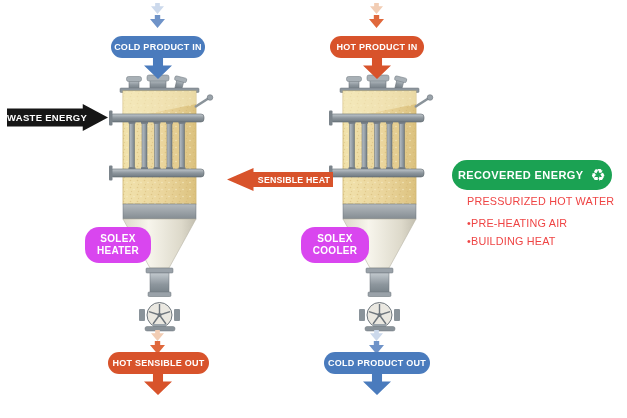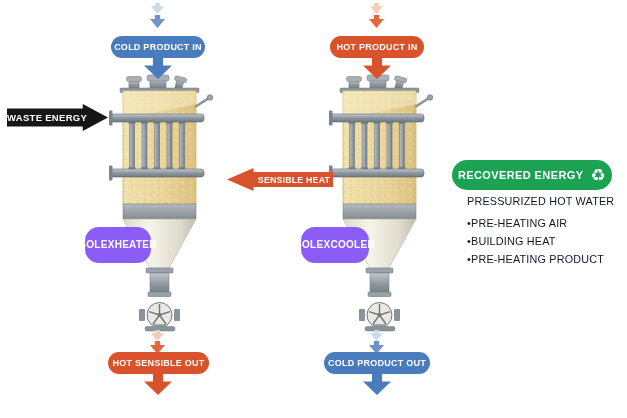--- a/index.html
+++ b/index.html
@@ -11,21 +11,21 @@
 
   
   .pill{
     position:absolute;display:flex;align-items:center;justify-content:center;
     color:#fff;font-weight:bold;text-align:center;box-sizing:border-box;
   }
   .pill-flow{height:22px;border-radius:11px;font-size:9px;letter-spacing:.25px;}
   .pill-blue{background:#4a7bbd;}
   .pill-orange{background:#d8532b;}
   .pill-unit{
-    background:#8b5cf6;border-radius:14px;flex-direction:row;
+    background:#d946ef;border-radius:14px;flex-direction:column;
     font-size:10px;line-height:12px;letter-spacing:.3px;
   }
   .pill-green{
     background:#1ba253;height:30px;border-radius:15px;font-size:11px;
     letter-spacing:.4px;gap:7px;
   }
   .recycle{font-size:17px;font-weight:normal;line-height:1;}
 
   
   .arrow-big{
@@ -55,21 +55,21 @@
     padding-left:0;font-size:9.5px;letter-spacing:.3px;
   }
   .sensible-arrow{
     left:227px;top:168px;width:106px;height:23px;background:#d8532b;
     clip-path:polygon(100% 17%,25% 17%,25% 0,0 50%,25% 100%,25% 83%,100% 83%);
     padding-left:28px;justify-content:center;font-size:8.8px;letter-spacing:.2px;
   }
 
   
   .info{
-    position:absolute;left:467px;top:195px;width:155px;color:#0f172a;
+    position:absolute;left:467px;top:195px;width:155px;color:#ef4444;
   }
   .info-head{font-size:10.8px;line-height:12.5px;letter-spacing:.2px;}
   .info-bullets{margin-top:6px;}
   .info-bullet{font-size:10.8px;line-height:18px;letter-spacing:.2px;}
 </style>
 </head>
 <body>
 
 <div class="canvas">
 
@@ -227,17 +227,16 @@
     <span>RECOVERED ENERGY</span>
     <span class="recycle">♻</span>
   </div>
   <div class="info">
     <div class="info-head">
       <div>PRESSURIZED HOT WATER</div>
     </div>
     <div class="info-bullets">
       <div class="info-bullet">•PRE-HEATING AIR</div>
       <div class="info-bullet">•BUILDING HEAT</div>
-      <div class="info-bullet">•PRE-HEATING PRODUCT</div>
     </div>
   </div>
 
 </div>
 
 </body></html>

